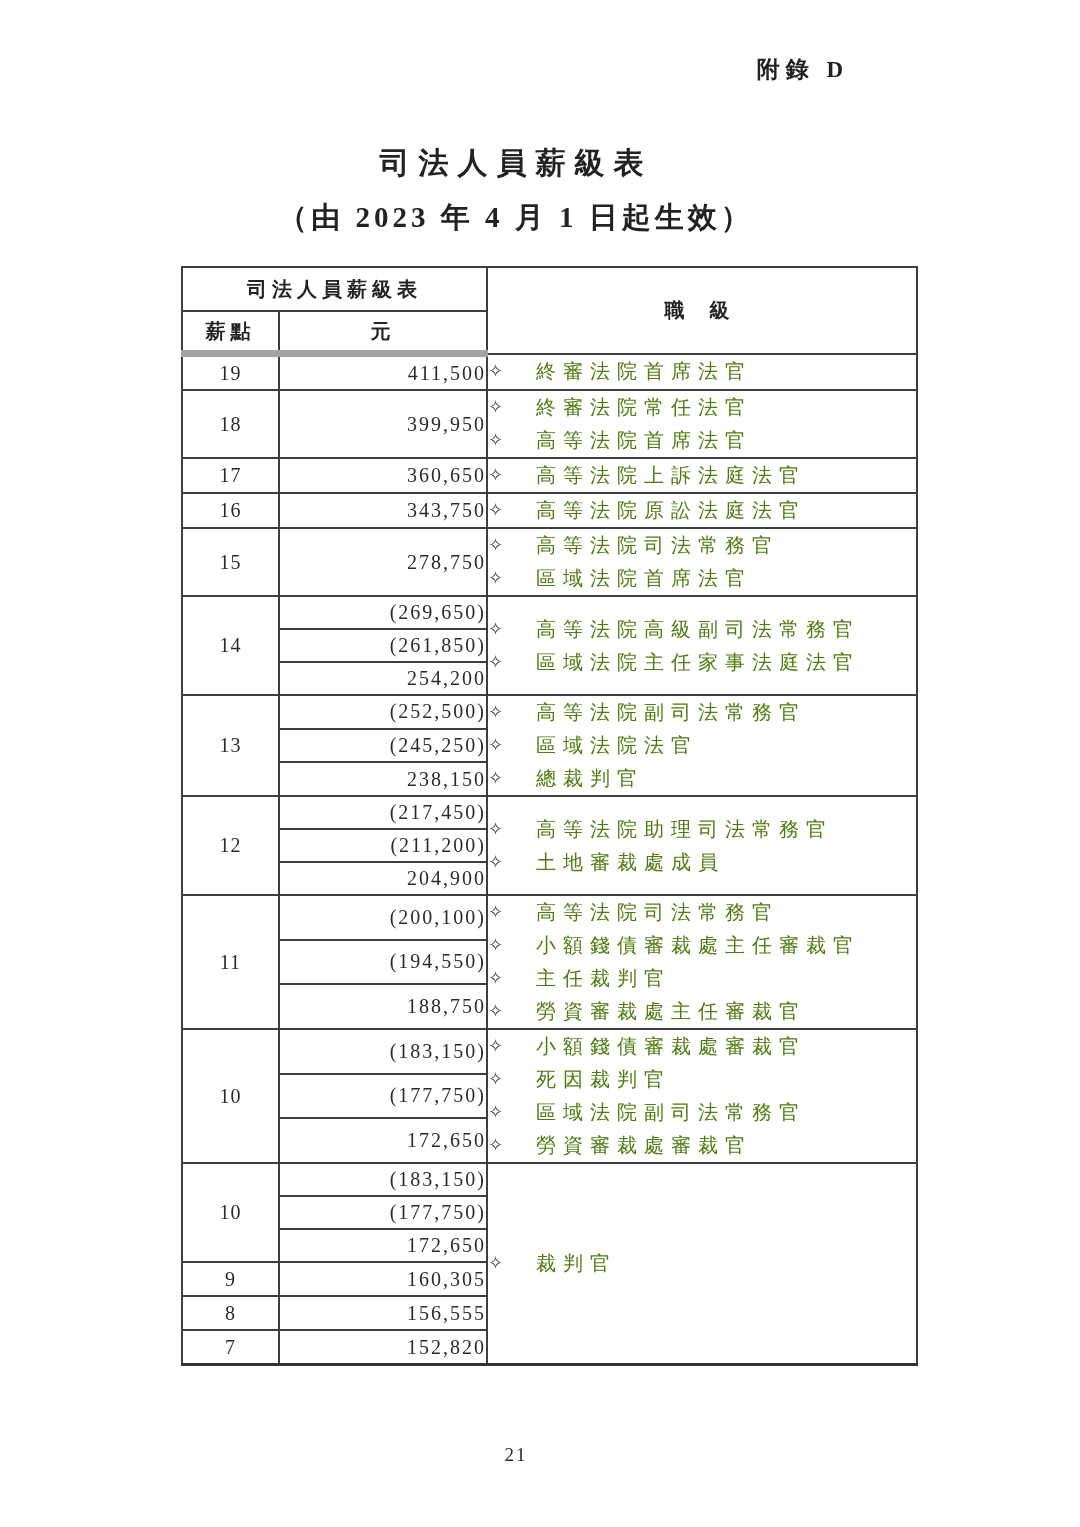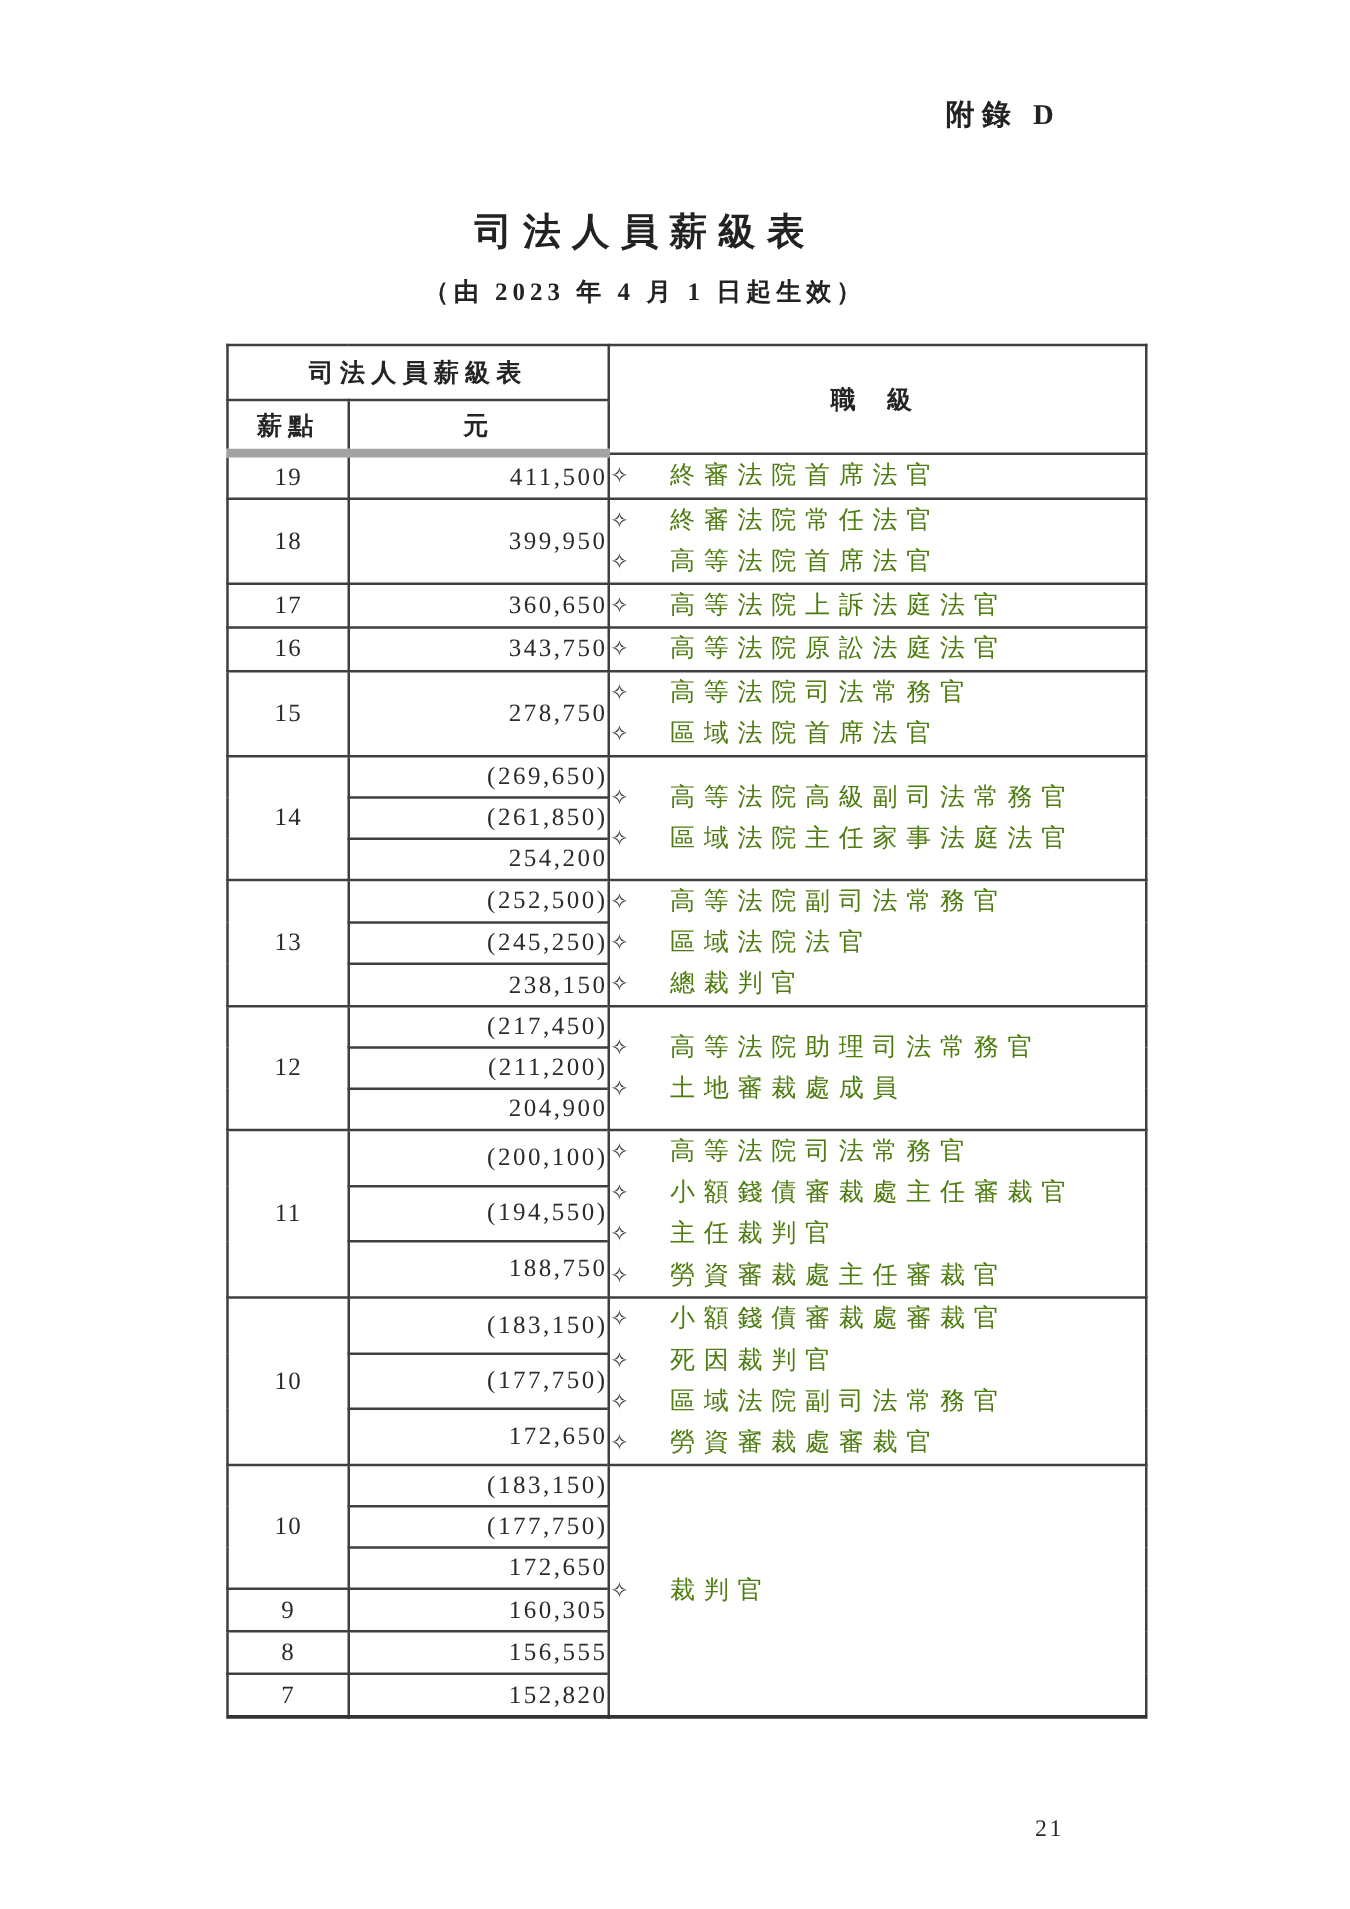--- a/index.html
+++ b/index.html
@@ -8,41 +8,41 @@
   }
   body {
     width: 1080px; height: 1527px;
     font-family: "Liberation Serif", "DejaVu Serif", serif;
     color: #2e2e2e;
     position: relative;
   }
   .sheet {
     width: 670px;
     margin-left: 181px;
-    padding-top: 76px;
+    padding-top: 54px;
   }
   .appendix {
     text-align: right;
     font-size: 23px;
     font-weight: bold;
     letter-spacing: 6px;
     padding-right: 2px;
     color: #222;
   }
   .title {
     text-align: center;
     font-size: 30px;
     font-weight: bold;
     letter-spacing: 9px;
     margin-top: 58px;
     color: #222;
   }
   .subtitle {
     text-align: center;
-    font-size: 20px;
+    font-size: 29px;
     font-weight: bold;
     letter-spacing: 4px;
     margin-top: 14px;
     color: #222;
   }
   table.paytable {
     border-collapse: collapse;
     table-layout: fixed;
     width: 735px;
     margin-top: 28px;
@@ -104,21 +104,21 @@
   tr.h70 td { height: 66px; }
   tr.sub td { height: 31px; }
   tr.sub41 td { height: 39px; }
   
   td.amt-a { border-bottom: 1px solid #5a5a5a; border-radius: 10px; }
   td.amt-b { border-top: 1px solid #5a5a5a; border-bottom: 1px solid #5a5a5a; }
   td.amt-c { border-top: 1px solid #5a5a5a; }
   
   table.paytable { border: 2px solid #333; border-bottom-width: 3px; }
   .pagenum {
-    text-align: right;
+    text-align: center;
     font-size: 19px;
     letter-spacing: 2px;
     margin-top: 78px;
     color: #2b2b2b;
   }
 </style>
 </head>
 <body>
 
 <div class="sheet">

